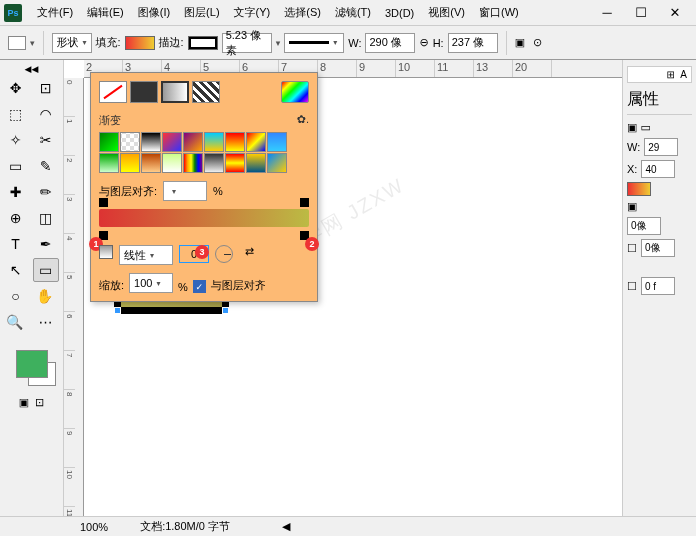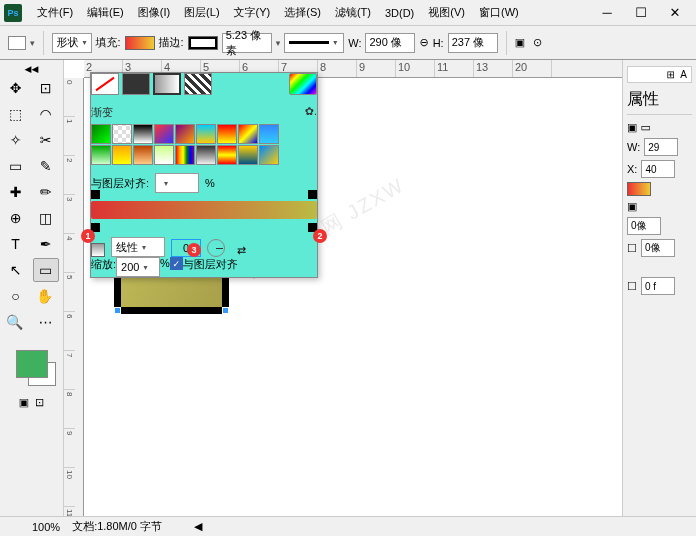--- a/index.html
+++ b/index.html
@@ -27,48 +27,48 @@
 .tool-swatch{width:32px;height:28px;border:1px solid #888;background:#3eb05e;margin-top:6px;position:relative}
 .tool-sw-bg{position:absolute;right:-8px;bottom:-8px;width:28px;height:24px;border:1px solid #888;background:#fff}
 .canvas-area{flex:1;background:#fff;position:relative;overflow:hidden}
 .ruler-h{position:absolute;top:0;left:20px;right:0;height:18px;background:#f0f0f0;border-bottom:1px solid #999;display:flex;font-size:8px;color:#555}
 .ruler-h span{width:39px;border-right:1px solid #ccc;padding:1px 2px}
 .ruler-v{position:absolute;top:18px;left:0;width:20px;bottom:0;background:#f0f0f0;border-right:1px solid #999}
 .ruler-v span{display:block;height:39px;border-bottom:1px solid #ccc;font-size:8px;color:#555;writing-mode:vertical-rl;padding:2px 1px}
 .canvas-inner{position:absolute;top:18px;left:20px;right:0;bottom:0;background:#fff}
 .shape{position:absolute;left:30px;top:36px;width:115px;height:200px;border:7px solid #000;background:linear-gradient(to bottom right,#cdc85f,#a8a04a)}
 .sel-handle{width:7px;height:7px;background:#39f;border:1px solid #fff;position:absolute}
-.popup{position:absolute;left:90px;top:72px;width:228px;background:#5eead4;border:1px solid #888;box-shadow:2px 2px 6px rgba(0,0,0,.25);padding:0;z-index:10}
+.popup{position:absolute;left:90px;top:72px;width:228px;background:#fdba74;border:1px solid #888;box-shadow:2px 2px 6px rgba(0,0,0,.25);padding:8px;z-index:10}
 .fill-row{display:flex;gap:3px;margin-bottom:10px;align-items:center}
 .fill-opt{width:28px;height:22px;border:1px solid #888;background:#fff;display:flex;align-items:center;justify-content:center;font-size:14px}
 .fill-opt.none::after{content:'';width:22px;height:2px;background:red;transform:rotate(-35deg)}
 .fill-opt.solid{background:#333}
 .fill-opt.grad{background:linear-gradient(to right,#999,#fff);border:2px solid #333}
 .fill-opt.pat{background:repeating-linear-gradient(45deg,#333,#333 3px,#fff 3px,#fff 6px)}
 .fill-opt.color{background:linear-gradient(135deg,red,yellow,lime,cyan,blue,magenta);border-radius:2px}
 .popup-label{font-size:11px;color:#333;margin-bottom:4px;display:flex;justify-content:space-between}
 .preset-grid{display:grid;grid-template-columns:repeat(9,20px);gap:1px;margin-bottom:8px}
 .preset{width:20px;height:20px;border:1px solid #888}
 .opacity-row{display:flex;align-items:center;gap:6px;margin-bottom:6px;font-size:11px}
 .grad-bar{height:18px;background:linear-gradient(to right,#d33,#bb4);position:relative;margin:8px 0 18px;border-radius:2px}
 .grad-stop{position:absolute;width:9px;height:9px;background:#000;top:-11px}
 .grad-stop.bot{top:auto;bottom:-13px}
 .badge{width:14px;height:14px;background:#e33;color:#fff;border-radius:50%;font-size:9px;display:flex;align-items:center;justify-content:center;position:absolute;font-weight:bold}
-.type-row{display:flex;align-items:flex-end;gap:6px;}
+.type-row{display:flex;align-items:flex-start;gap:6px;margin-bottom:8px}
 .mini-sw{width:14px;height:14px;background:linear-gradient(#999,#fff);border:1px solid #666}
 .angle-input{border:1px solid #29f;width:30px;height:18px;padding:0 3px;display:flex;align-items:center;justify-content:center}
 .angle-dial{width:18px;height:18px;border:1px solid #888;border-radius:50%;position:relative}
 .angle-dial::after{content:'';position:absolute;width:7px;height:1px;background:#333;left:50%;top:50%}
-.scale-row{display:flex;align-items:flex-start;font-size:11px}
+.scale-row{display:flex;align-items:flex-end;gap:5px;font-size:11px}
 .checkbox{width:13px;height:13px;background:#36b;color:#fff;font-size:9px;display:flex;align-items:center;justify-content:center}
 .right-panels{width:74px;background:#f0f0f0;border-left:1px solid #ccc;position:relative;padding:6px 4px}
 .panel-tab{background:#fff;border:1px solid #ccc;padding:2px 4px;font-size:10px;margin-bottom:6px;display:flex;justify-content:flex-end}
 .prop-row{display:flex;align-items:center;gap:4px;margin:4px 0;font-size:10px}
 .prop-input{border:1px solid #999;background:#fff;width:34px;height:18px;padding:0 3px;font-size:10px;display:flex;align-items:center}
-.statusbar{position:absolute;bottom:0;left:0;right:0;height:20px;background:#f0f0f0;border-top:1px solid #ccc;display:flex;align-items:center;padding:0 32px;font-size:10px;gap:12px}
+.statusbar{position:absolute;bottom:0;left:0;right:0;height:20px;background:#f0f0f0;border-top:1px solid #ccc;display:flex;align-items:center;padding:0 80px;font-size:10px;gap:32px}
 .watermark{position:absolute;left:235px;top:215px;font-size:20px;color:rgba(0,0,0,.08);transform:rotate(-30deg);pointer-events:none;z-index:5;letter-spacing:2px}
 .chev{font-size:9px;color:#555}
 </style>
 </head>
 <body>
 
 <div class="titlebar">
   <div class="ps-logo">Ps</div>
   <div class="menu-item">文件(F)</div>
   <div class="menu-item">编辑(E)</div>
@@ -283,21 +283,21 @@
     <div class="angle-input">
         <span>0</span>
       </div>
     <div class="badge" style="position:static;margin-left:-20px;z-index:2">3</div>
     <div class="angle-dial"></div>
     <span style="margin-left:6px">⇄</span>
   </div>
   <div class="scale-row">
     <span>缩放:</span>
     <div class="combo" style="width:44px">
-        <span>200</span>
+        <span>100</span>
         <span class="combo-arrow">▾</span>
       </div>
     <span>%</span>
     <span class="checkbox">✓</span>
     <span>与图层对齐</span>
   </div>
 </div>
 
 <div class="statusbar">
   <span>100%</span>

